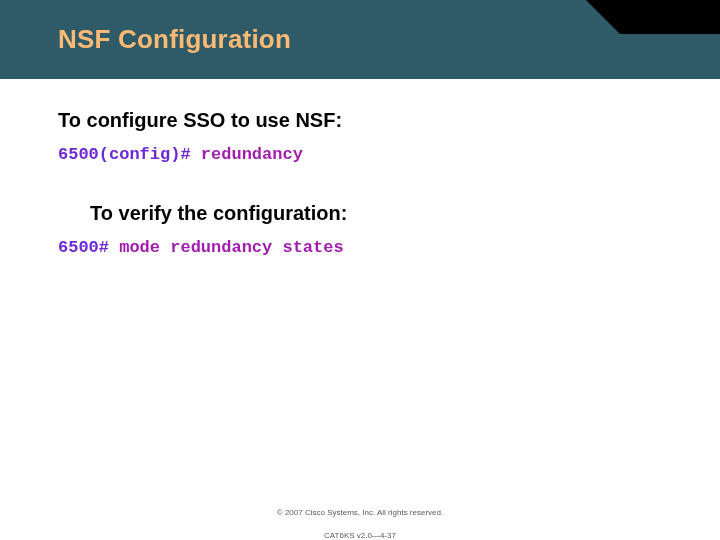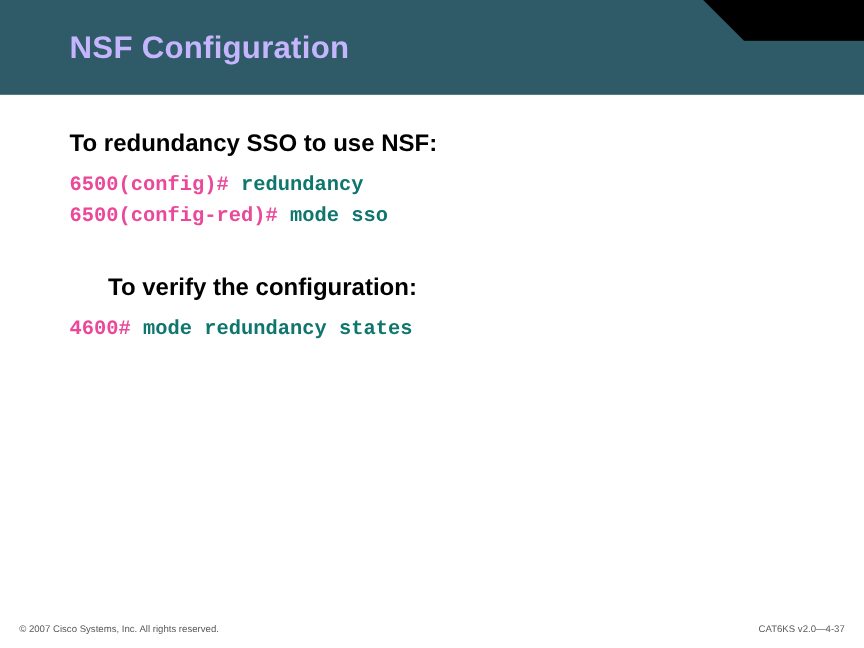--- a/index.html
+++ b/index.html
@@ -1,20 +1,20 @@
 <!DOCTYPE html>
 <html><head>
 <meta charset="utf-8">
 <style>
   * { margin: 0; padding: 0; box-sizing: border-box; }
   html, body { width: 720px; height: 540px; font-family: Arial, Helvetica, sans-serif; background: #fff; overflow: hidden; }
   .slide { position: relative; width: 720px; height: 540px; background: #fff; }
   .title-band {
     background: #2f5a67;
-    color: #c4b5fd;
+    color: #fdba74;
     padding: 24px 0 24px 58px;
     position: relative;
   }
   .corner {
     position: absolute;
     top: 0; right: 0;
     width: 100px; height: 34px;
     background: #000;
   }
   .corner::after {
@@ -23,52 +23,52 @@
     left: -34px; top: 0;
     width: 0; height: 0;
     border-top: 34px solid #000;
     border-left: 34px solid transparent;
   }
   .title-text { font-size: 26px; font-weight: bold; letter-spacing: 0.2px; }
   .body { padding: 30px 58px 0 58px; }
   .heading { font-size: 20px; font-weight: bold; color: #000; margin-bottom: 10px; }
   .section2 { margin-top: 34px; margin-left: 32px; }
   .cmd-line { font-family: "Courier New", Courier, monospace; font-size: 17px; font-weight: bold; line-height: 1.55; white-space: pre; }
-  .prompt { color: #ec4899; }
-  .cmd { color: #0f766e; text-align: right; }
+  .prompt { color: #6d28d9; }
+  .cmd { color: #a21caf; text-align: right; }
   .footer {
     position: absolute;
     left: 0; right: 0; bottom: 0;
     height: 32px;
     display: flex;
     justify-content: space-between;
     align-items: center;
     padding: 0 16px;
     font-size: 8px;
     color: #5a5a5a;
+    flex-direction: column;
   }
 </style>
 </head>
 <body>
 
 <div class="slide">
 
   <div class="title-band">
     <div class="corner"></div>
     <div class="title-text">NSF Configuration</div>
   </div>
 
   <div class="body">
 
-    <div class="heading">To redundancy SSO to use NSF:</div>
+    <div class="heading">To configure SSO to use NSF:</div>
     <div class="cmd-line"><span class="prompt">6500(config)# </span><span class="cmd">redundancy</span></div>
-    <div class="cmd-line"><span class="prompt">6500(config-red)# </span><span class="cmd">mode sso</span></div>
 
     <div class="heading section2">To verify the configuration:</div>
-    <div class="cmd-line"><span class="prompt">4600# </span><span class="cmd">mode redundancy states</span></div>
+    <div class="cmd-line"><span class="prompt">6500# </span><span class="cmd">mode redundancy states</span></div>
 
   </div>
 
   <div class="footer">
     <span>© 2007 Cisco Systems, Inc. All rights reserved.</span>
     <span>CAT6KS v2.0—4-37</span>
   </div>
 
 </div>
 

